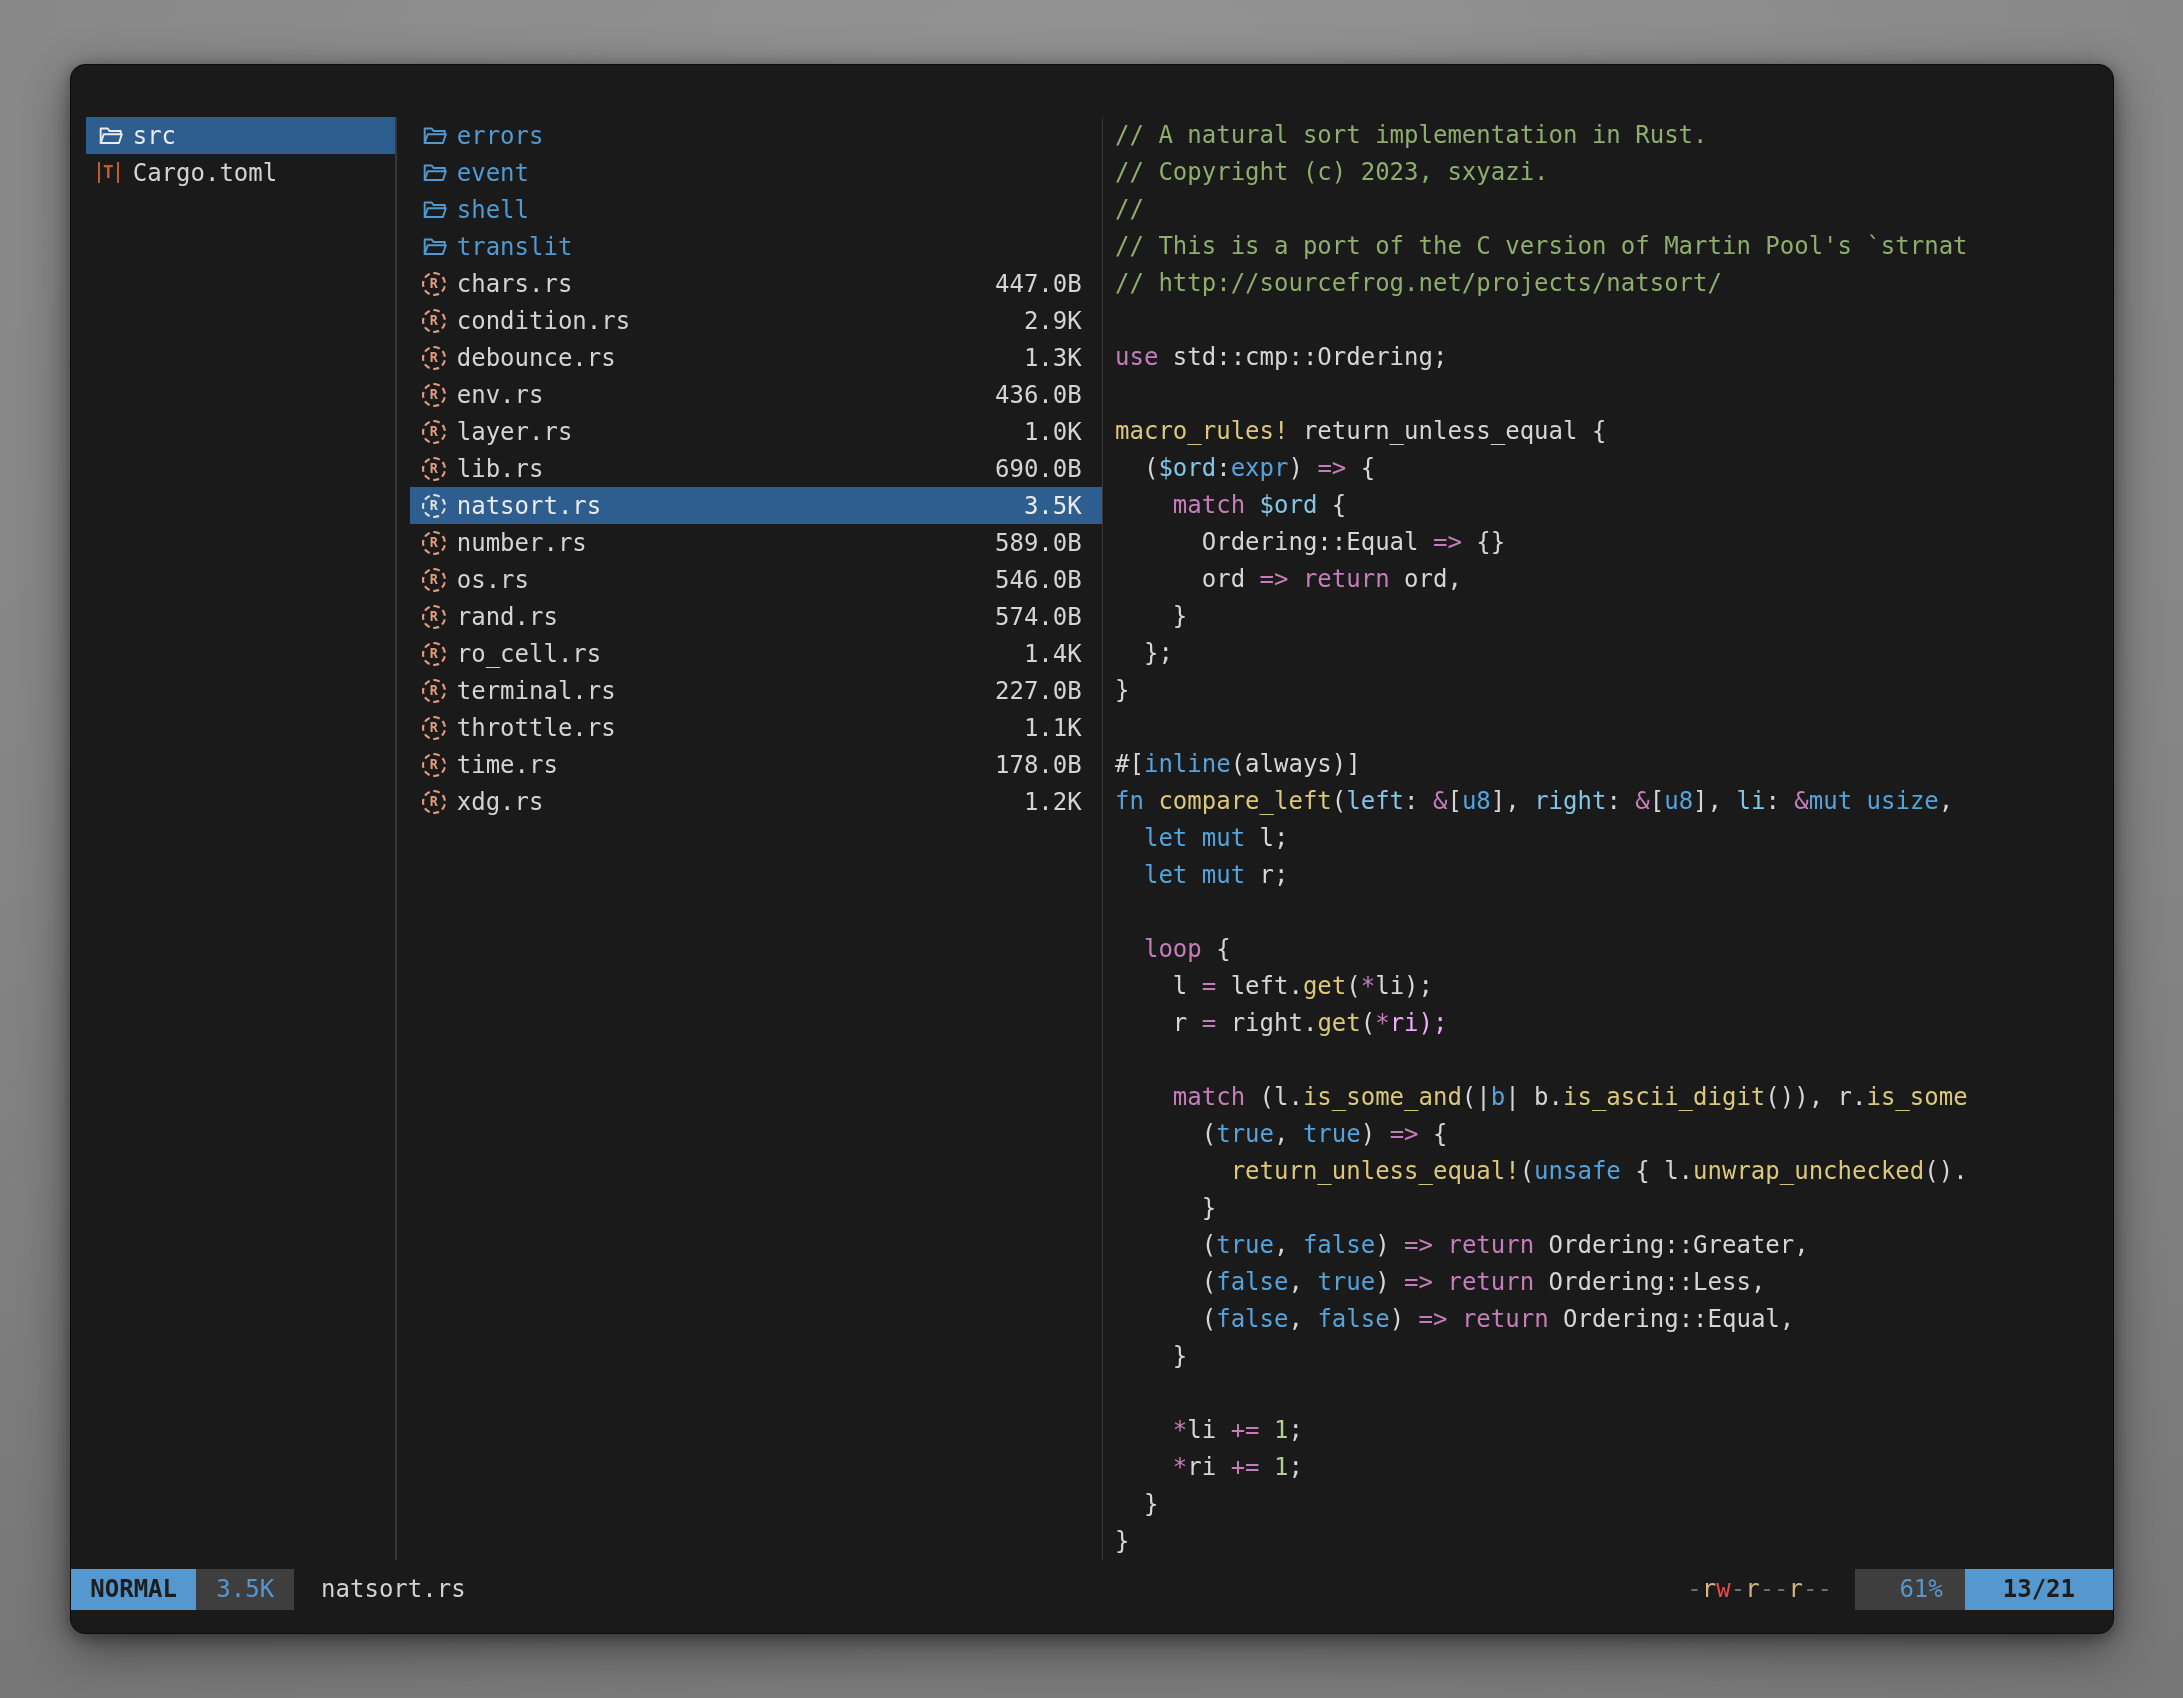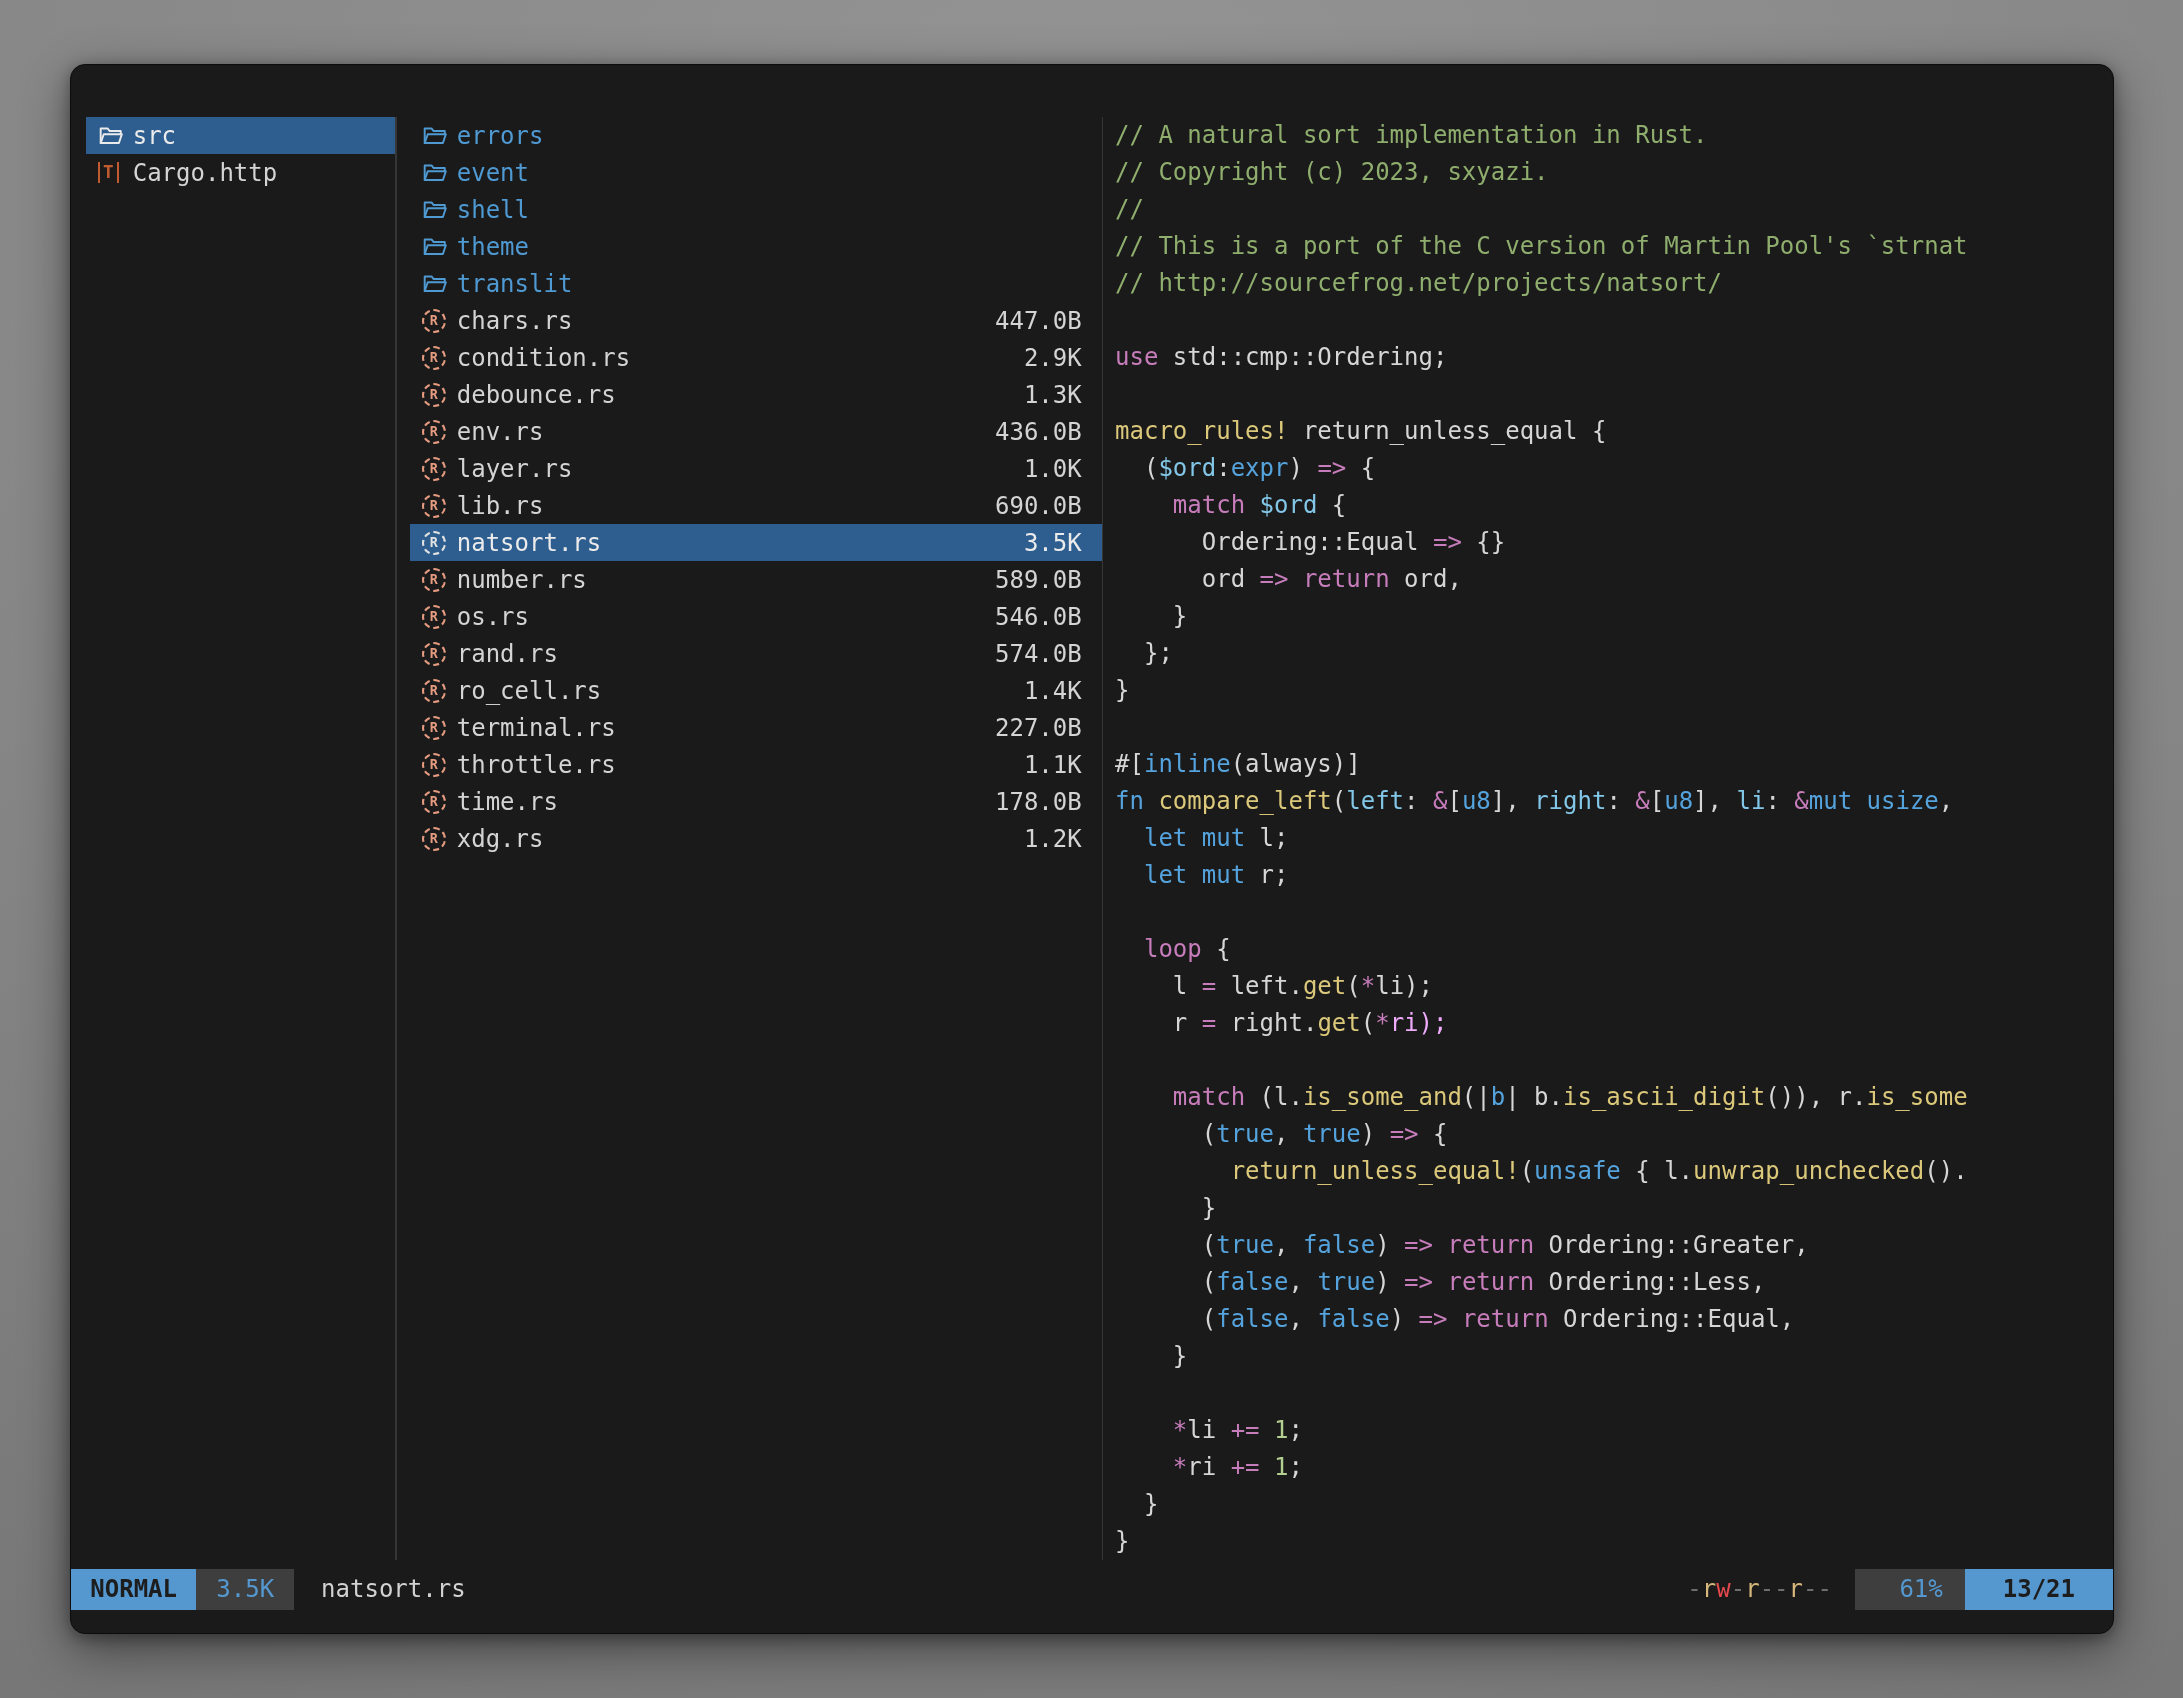--- a/index.html
+++ b/index.html
@@ -73,21 +73,21 @@
               <path d="M2.5 18.5V5h6.3l2 2.4H21v3"></path>
               <path d="M2.5 18.5l2.8-8.1H22l-2.7 8.1z"></path>
             </svg>
           </span>
           <span class="label">src</span>
         </div>
         <div class="row file">
           <span class="icon">
             <span class="ticon">T</span>
           </span>
-          <span class="label">Cargo.http</span>
+          <span class="label">Cargo.toml</span>
         </div>
       </div>
     <div class="vdivider"></div>
     <div class="pane current" id="current-pane">
         <div class="row folder">
           <span class="icon">
             <svg viewBox="0 0 24 24" fill="none" stroke="currentColor" stroke-width="1.8" stroke-linejoin="round" stroke-linecap="round">
               <path d="M2.5 18.5V5h6.3l2 2.4H21v3"></path>
               <path d="M2.5 18.5l2.8-8.1H22l-2.7 8.1z"></path>
             </svg>
@@ -104,29 +104,20 @@
           <span class="label">event</span>
         </div>
         <div class="row folder">
           <span class="icon">
             <svg viewBox="0 0 24 24" fill="none" stroke="currentColor" stroke-width="1.8" stroke-linejoin="round" stroke-linecap="round">
               <path d="M2.5 18.5V5h6.3l2 2.4H21v3"></path>
               <path d="M2.5 18.5l2.8-8.1H22l-2.7 8.1z"></path>
             </svg>
           </span>
           <span class="label">shell</span>
-        </div>
-        <div class="row folder">
-          <span class="icon">
-            <svg viewBox="0 0 24 24" fill="none" stroke="currentColor" stroke-width="1.8" stroke-linejoin="round" stroke-linecap="round">
-              <path d="M2.5 18.5V5h6.3l2 2.4H21v3"></path>
-              <path d="M2.5 18.5l2.8-8.1H22l-2.7 8.1z"></path>
-            </svg>
-          </span>
-          <span class="label">theme</span>
         </div>
         <div class="row folder">
           <span class="icon">
             <svg viewBox="0 0 24 24" fill="none" stroke="currentColor" stroke-width="1.8" stroke-linejoin="round" stroke-linecap="round">
               <path d="M2.5 18.5V5h6.3l2 2.4H21v3"></path>
               <path d="M2.5 18.5l2.8-8.1H22l-2.7 8.1z"></path>
             </svg>
           </span>
           <span class="label">translit</span>
         </div>

